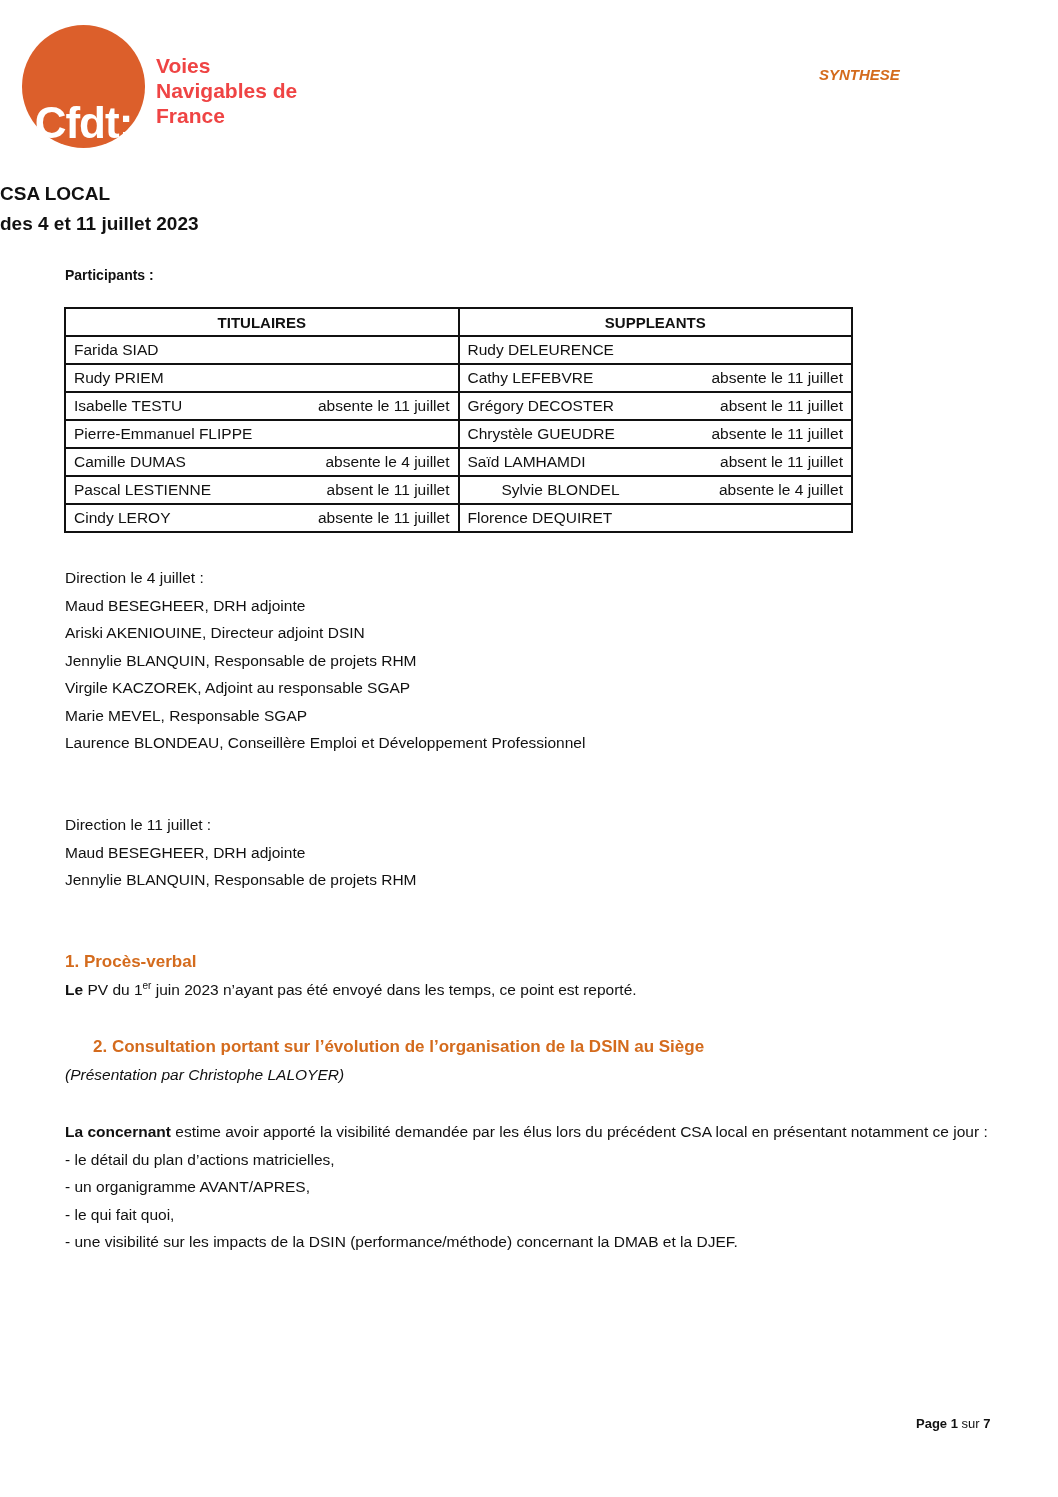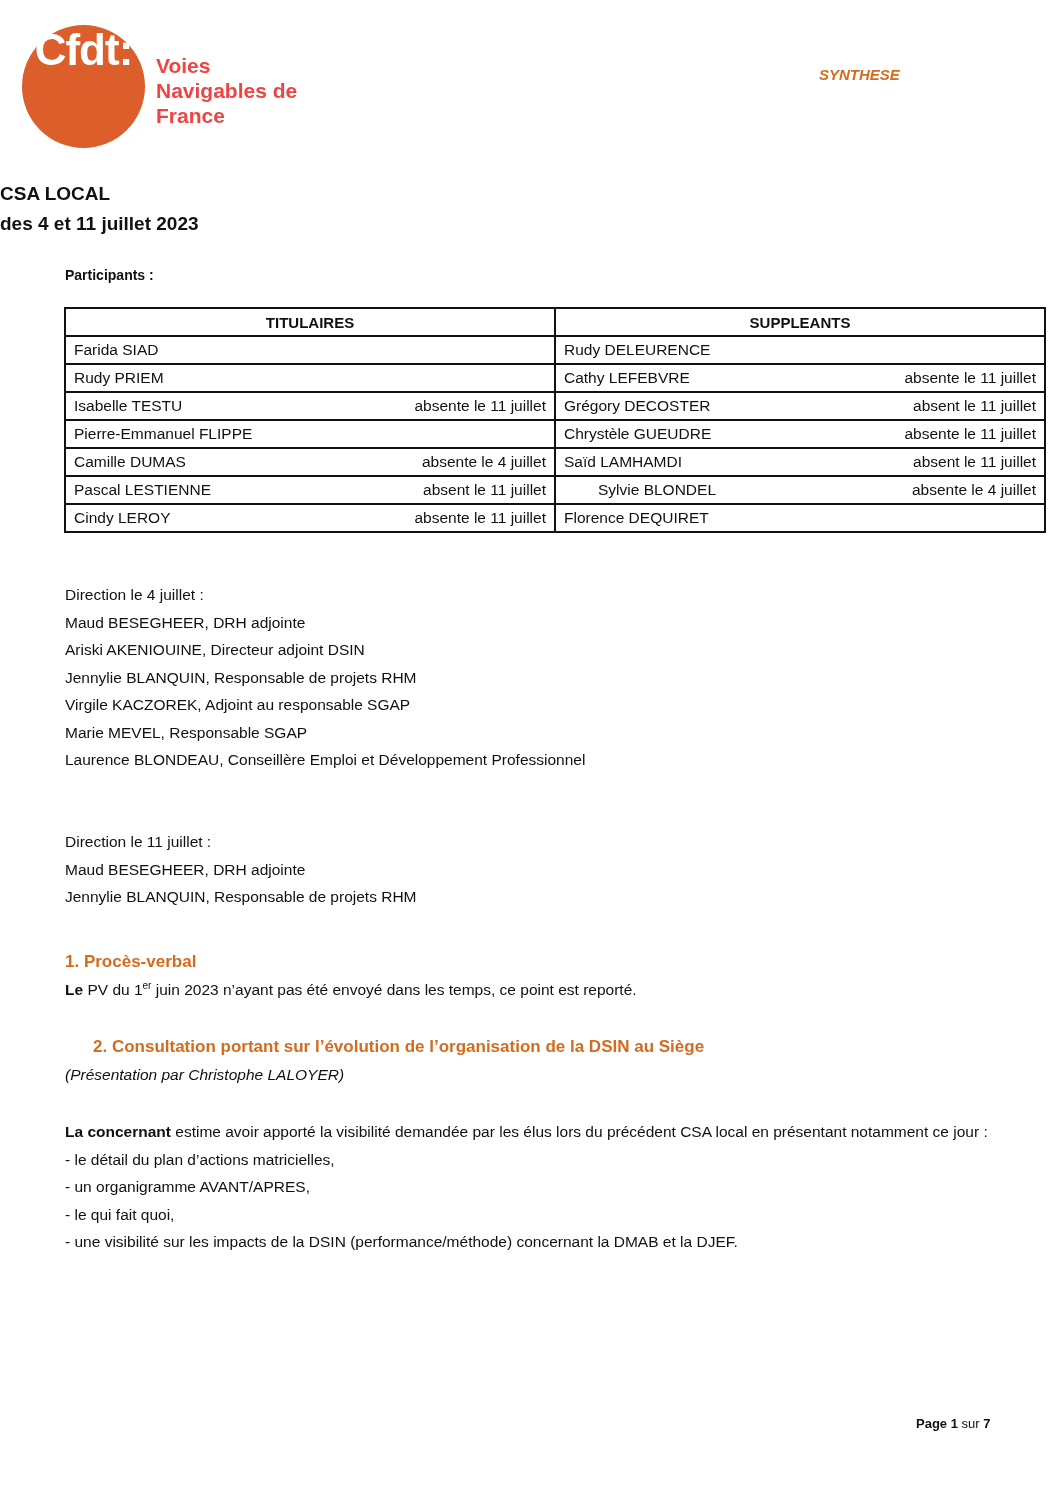--- a/index.html
+++ b/index.html
@@ -2,41 +2,41 @@
 <html><head>
 <meta charset="utf-8">
 <style>
   html, body { margin: 0; padding: 0; background: #ffffff; }
   body { width: 1058px; height: 1497px; position: relative; overflow: hidden;
          font-family: "Liberation Sans", sans-serif; color: #111; }
   .abs { position: absolute; }
 
   
   .logo-circle { left: 22px; top: 25px; width: 123px; height: 123px; border-radius: 50%;
-                 background: #dc5f2b; display: flex; align-items: flex-start; justify-content: center; }
+                 background: #dc5f2b; display: flex; align-items: flex-end; justify-content: center; }
   .logo-circle span { color: #fff; font-weight: bold; font-size: 44px; letter-spacing: -1px;
                       font-family: "Liberation Sans", sans-serif; }
   .logo-text { left: 156px; top: 53px; color: #ef4444; font-weight: bold; font-size: 21px; line-height: 25px; }
 
   .synthese { left: 819px; top: 66px; color: #d46b1d; font-style: italic; font-weight: bold; font-size: 15px; }
 
   .title { left: 0; width: 1058px; font-weight: bold; font-size: 19px; }
   .title1 { top: 183px; }
   .title2 { top: 213px; }
 
   .participants { left: 65px; top: 267px; font-weight: bold; font-size: 14px; }
 
-  table.part { position: absolute; left: 64px; top: 307px; width: 982px; border-collapse: collapse;
+  table.part { position: absolute; left: 64px; top: 307px; width: 789px; border-collapse: collapse;
                font-size: 15.5px; }
   table.part td, table.part th { border: 2px solid #111; height: 26px; padding: 0 8px; }
   table.part th { font-weight: bold; font-size: 15px; text-align: center; }
   .cell { display: flex; justify-content: space-between; align-items: center; }
   .cell .note { padding-right: 0; }
 
-  .para { left: 65px; font-size: 15.5px; line-height: 27.5px; margin-top: 17px; }
+  .para { left: 65px; font-size: 15.5px; line-height: 27.5px; }
   .dir1 { top: 564px; }
   .dir2 { top: 811px; }
 
   .section { left: 65px; color: #d46b1d; font-weight: bold; font-size: 17px; }
   .s1 { top: 952px; }
   .s2 { top: 1037px; margin-left: 28px; }
 
   .pv { left: 65px; top: 980px; font-size: 15.5px; }
   .pv sup { font-size: 10px; }
   .italic { left: 65px; top: 1066px; font-size: 15.5px; font-style: italic; }

